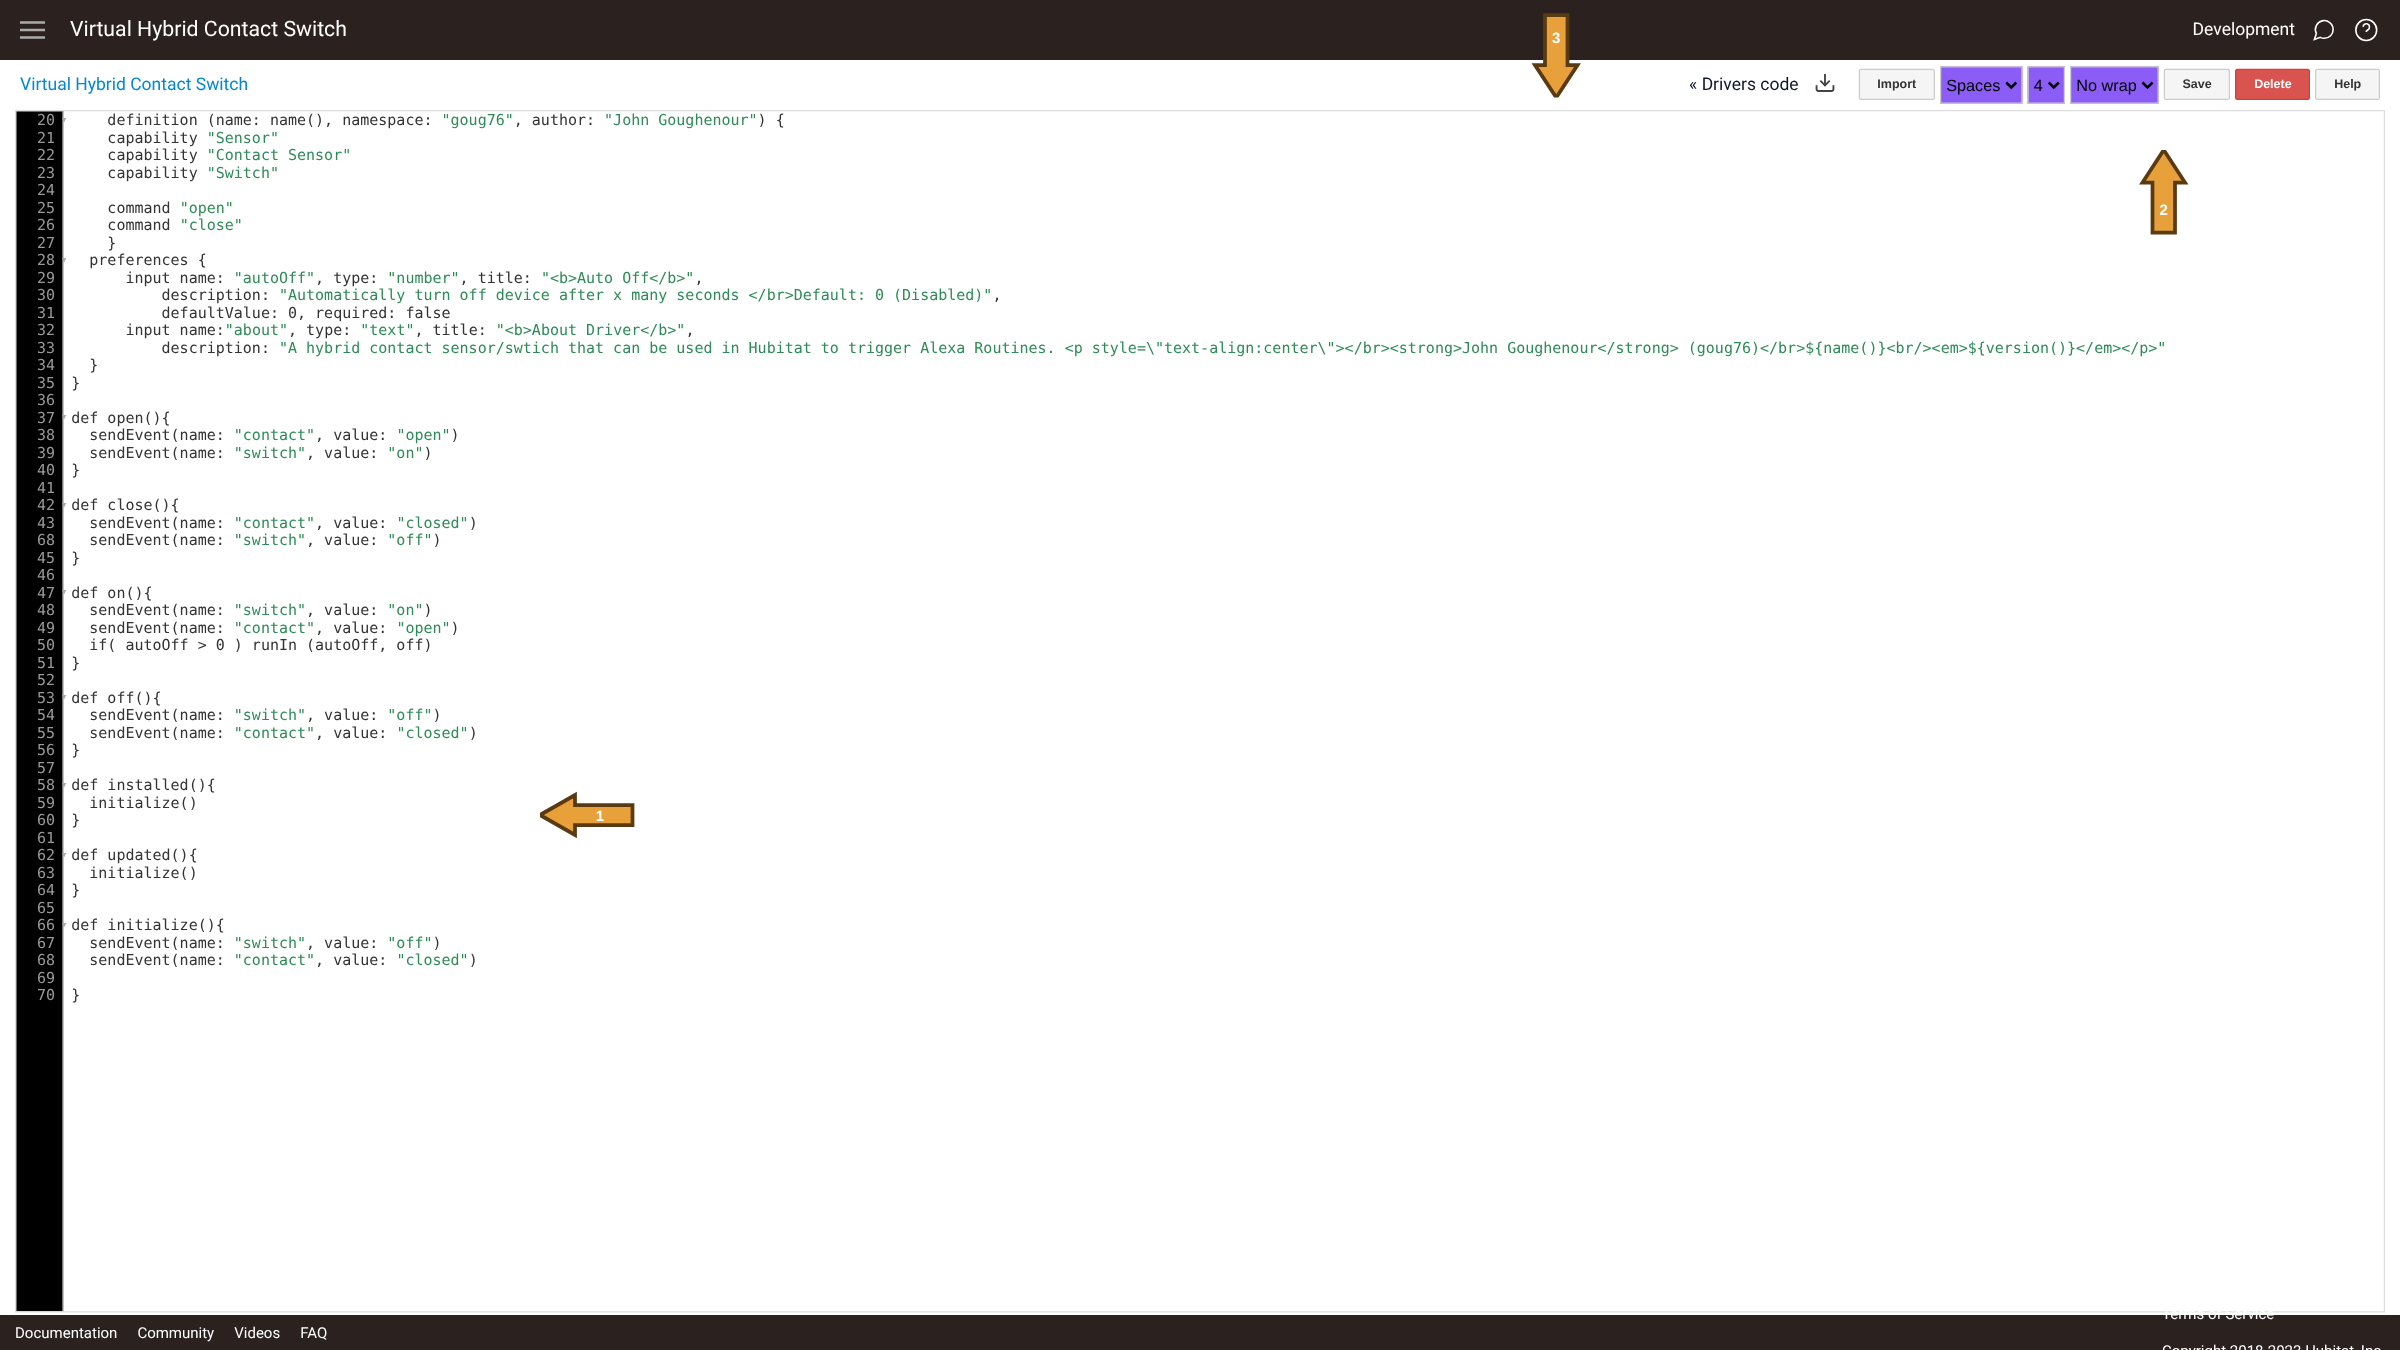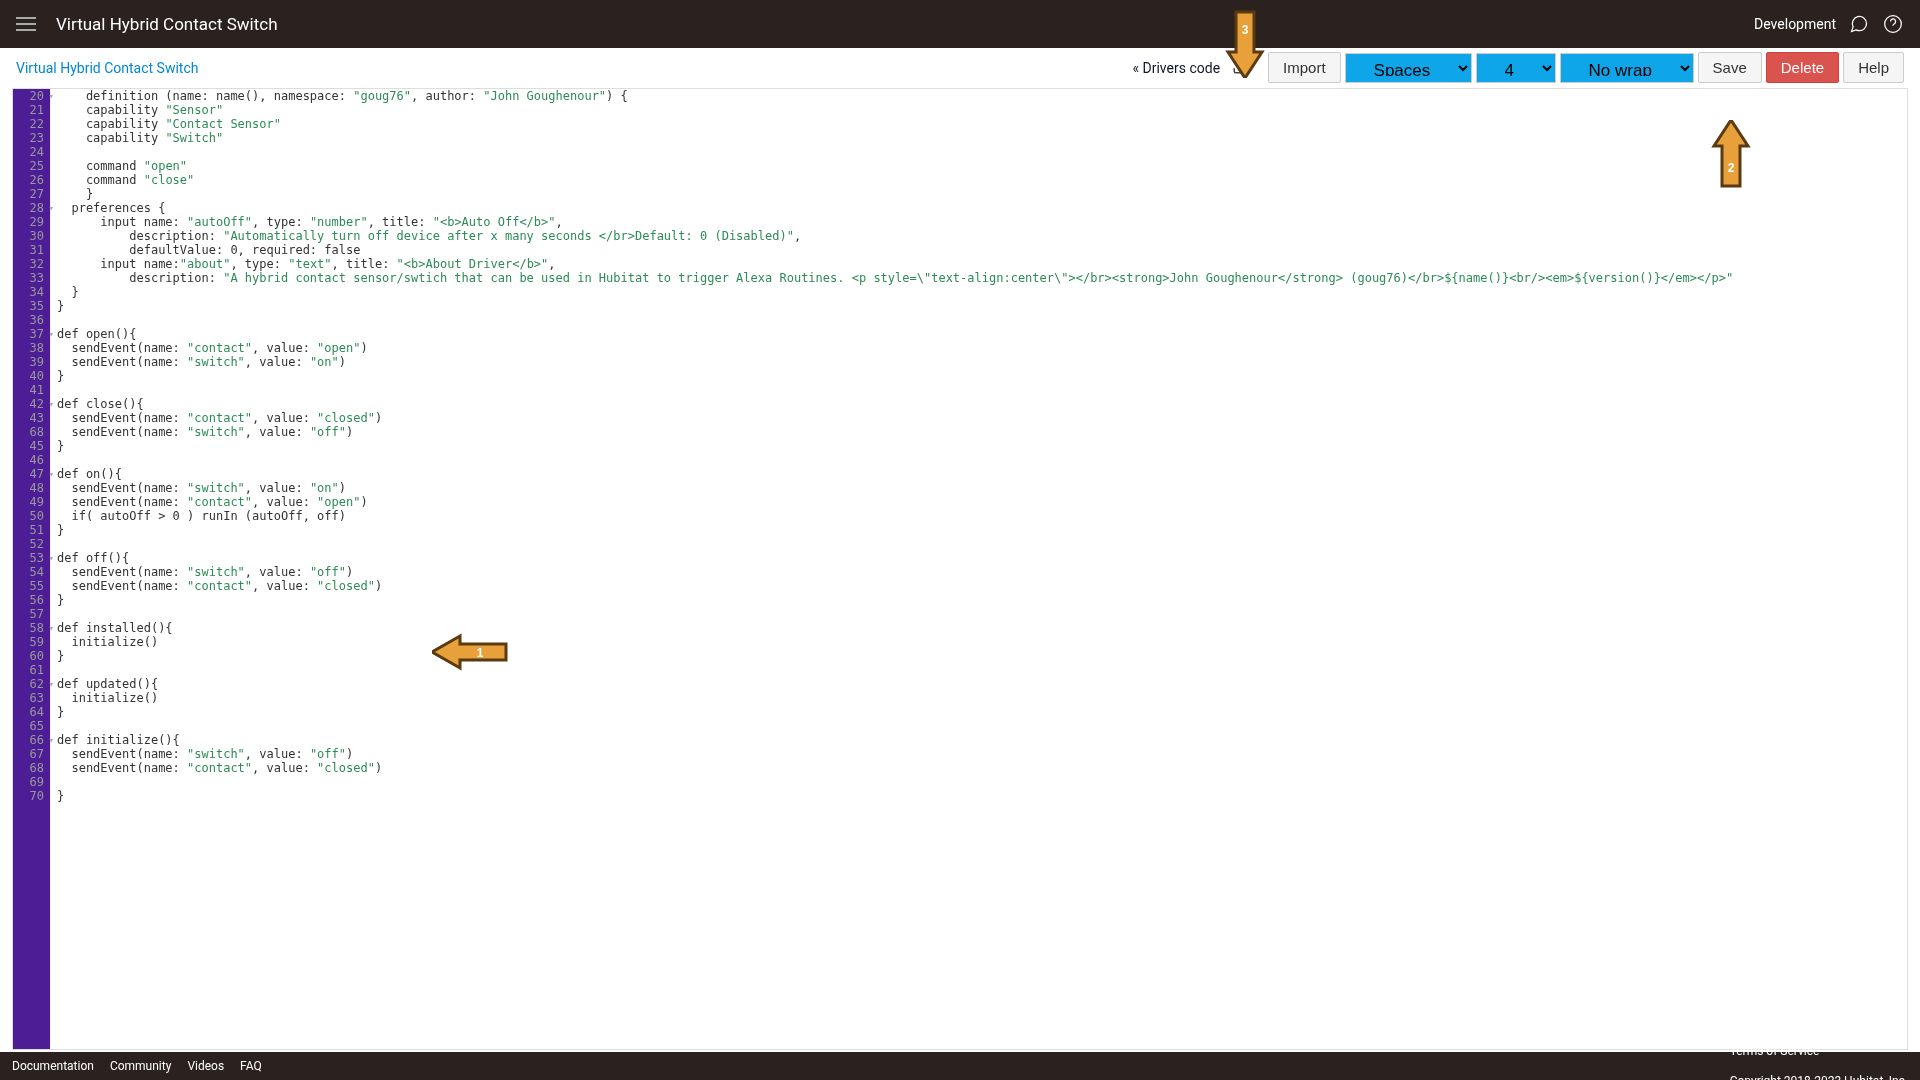--- a/index.html
+++ b/index.html
@@ -11,26 +11,26 @@
 .header-right { display: flex; align-items: center; gap: 12px; }
 .header-icon { width: 22px; height: 22px; display: flex; align-items: center; justify-content: center; cursor: pointer; }
 .header-icon svg { width: 20px; height: 20px; stroke: #fff; fill: none; stroke-width: 1.5; }
 
 .toolbar { height: 40px; display: flex; align-items: center; padding: 0 16px; border-bottom: 1px solid transparent; }
 .breadcrumb-link { color: #0288d1; font-size: 14px; text-decoration: none; }
 .toolbar-spacer { flex: 1; }
 .drivers-link { color: #0f172a; font-size: 14px; text-decoration: none; margin-right: 12px; }
 .dl-icon svg { width: 18px; height: 18px; stroke: #444; fill: none; stroke-width: 2; }
 .toolbar-right { display: flex; align-items: center; gap: 4px; }
-.btn { border: 1px solid #ccc; background: #f5f5f5; color: #333; padding: 6px 14px; font-size: 15px; cursor: pointer; border-radius: 2px; }
+.btn { border: 1px solid #ccc; background: #f5f5f5; color: #333; padding: 6px 14px; font-size: 10px; cursor: pointer; border-radius: 2px; font-weight: bold; }
 .btn-danger { background: #d9534f; color: #ffffff; border-color: #d43f3a; text-align: center; }
-.select { border: 1px solid #ccc; background: #0ea5e9; padding: 6px 24px; font-size: 17px; height: 30px; }
+.select { border: 1px solid #ccc; background: #8b5cf6; padding: 6px 0; font-size: 13px; height: 30px; }
 
 .editor { position: absolute; top: 88px; left: 12px; right: 12px; bottom: 30px; border: 1px solid #ddd; overflow: hidden; font-family: "Menlo", "Consolas", monospace; font-size: 12px; line-height: 14px; }
-.gutter { position: absolute; left: 0; top: 0; width: 38px; bottom: 0; background: #4c1d95; color: #999; text-align: right; padding-right: 6px; border-right: 1px solid #eee; }
+.gutter { position: absolute; left: 0; top: 0; width: 38px; bottom: 0; background: #000000; color: #999; text-align: right; padding-right: 6px; border-right: 1px solid #eee; }
 .gutter div { height: 14px; position: relative; }
 .fold-open::after { content: "▾"; position: absolute; right: -10px; color: #aaa; font-size: 9px; }
 .code { position: absolute; left: 44px; top: 0; right: 0; bottom: 0; white-space: pre; color: #333; }
 .code div { height: 14px; }
 .str { color: #2e8b57; }
 
 .footer { position: absolute; bottom: 0; left: 0; right: 0; height: 28px; background: #2b2220; color: #fff; display: flex; align-items: center; padding: 0 12px; font-size: 12px; }
 .footer-left { display: flex; gap: 16px; }
 .footer-left a { color: #fff; text-decoration: none; }
 .footer-spacer { flex: 1; }

